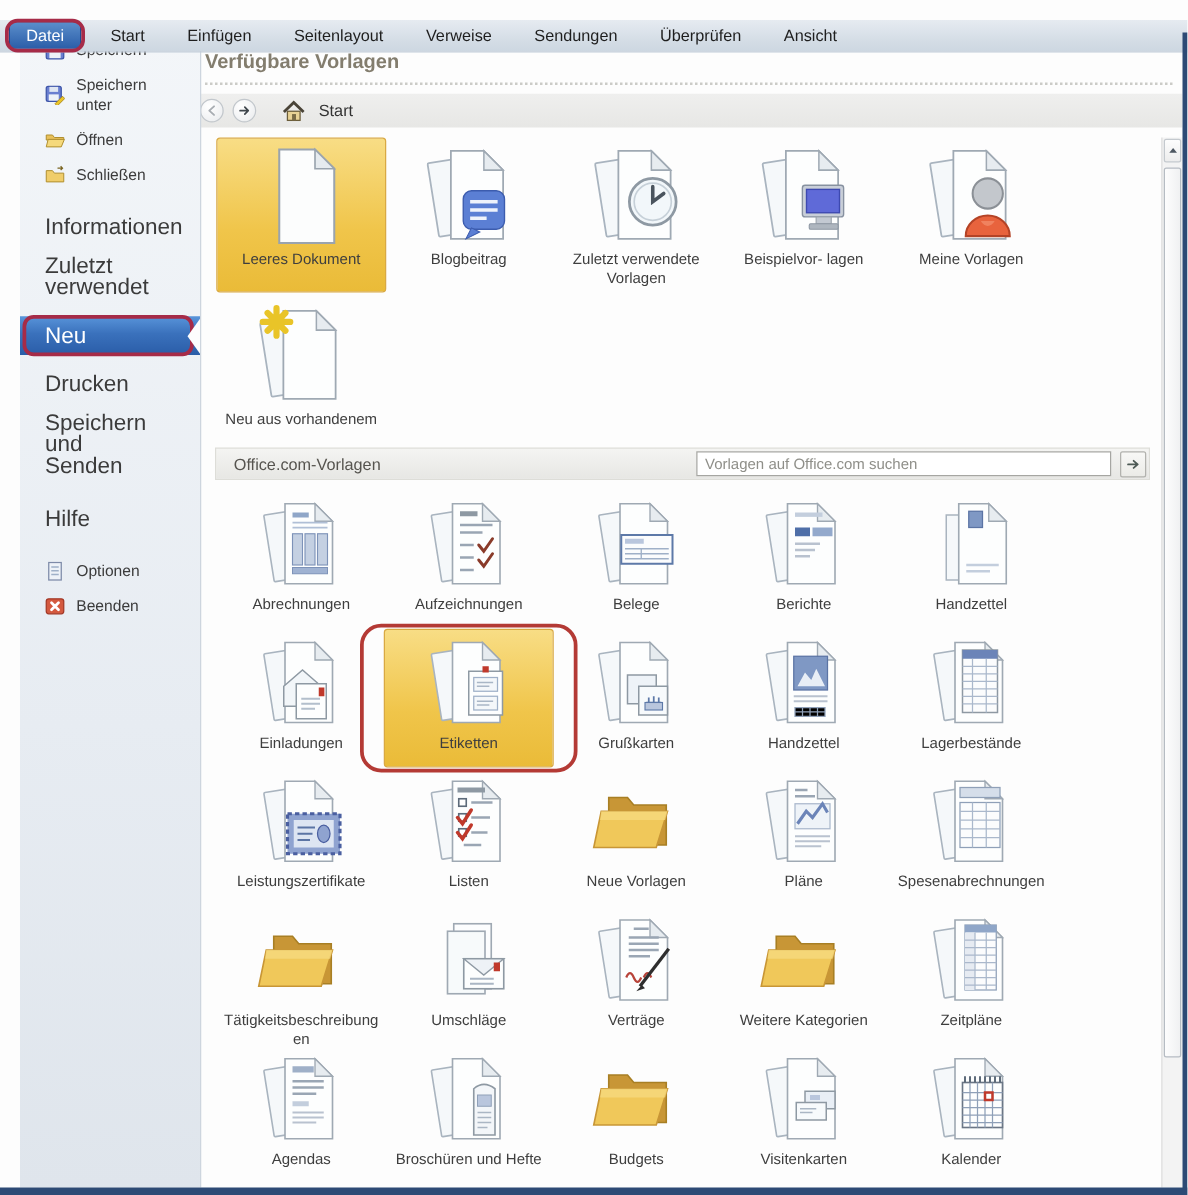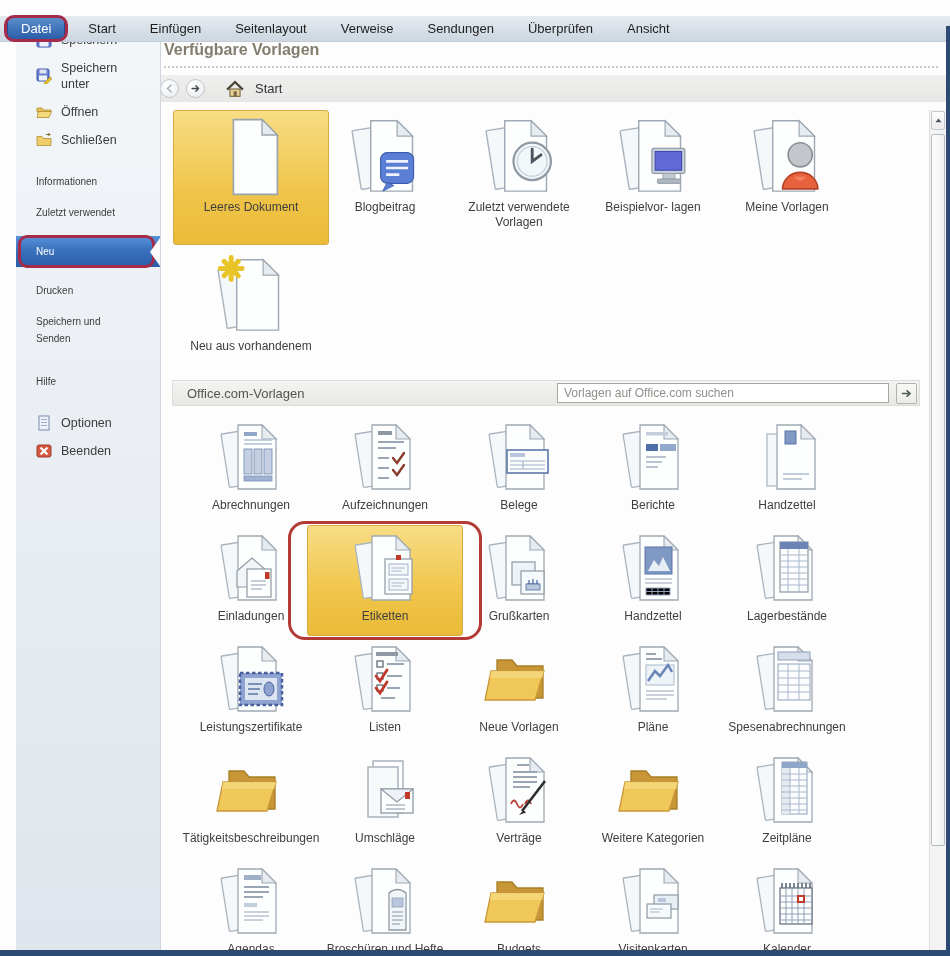--- a/index.html
+++ b/index.html
@@ -17,21 +17,21 @@
   .tab { position:relative; font-size:13px; color:#1e1e1e; padding:4px 17px; cursor:default; white-space:nowrap; }
   .tab.active { background:linear-gradient(180deg,#5b8ecb,#2a5da8);
     color:#fff; border:1px solid #1f4c8f; border-radius:3px; padding:3px 13px; margin-left:7px; margin-right:6px; }
   .tab .ring { position:absolute; inset:-3px -4px; border:3px solid var(--annot-crimson); border-radius:10px; pointer-events:none; }
   
   .sidebar { position:absolute; top:26px; left:16px; width:145px; bottom:6px;
     background:linear-gradient(180deg,#f3f6f9,#e7ecf2 60%,#dfe5ec);
     border-right:1px solid #cdd5de; z-index:2; }
   .sb-item { position:relative; display:flex; align-items:center; gap:9px;
     padding:6px 28px 6px 20px; font-size:12.5px; line-height:16px; cursor:default; }
-  .sb-item.nav { font-size:10px; line-height:17px; padding:7px 28px 7px 20px; }
+  .sb-item.nav { font-size:18px; line-height:17px; padding:7px 28px 7px 20px; }
   .sb-item.gap { margin-top:12px; }
   .sb-item .sb-ico { flex:0 0 16px; height:16px; }
   .sb-item.nav.selected { background:linear-gradient(180deg,#5894da,#3a71bc 45%,#2a5da8);
     color:#fff; margin-top:8px; margin-bottom:8px; padding-right:0; }
   .sb-item.nav.selected::after { content:''; position:absolute; right:0; top:50%;
     transform:translateY(-50%); border-top:14px solid transparent;
     border-bottom:14px solid transparent; border-right:10px solid #fdfdfd; }
   .sb-item .ring { position:absolute; top:-1px; bottom:-1px; left:2px; right:5px;
     border:3px solid var(--annot-crimson); border-radius:9px; pointer-events:none; }
   
@@ -46,21 +46,21 @@
     align-items:center; justify-content:center; }
   .navbtn svg { width:11px; height:11px; }
   .homeicon { margin-left:14px; width:18px; height:18px; }
   .homeicon svg { width:18px; height:18px; }
   .toolbar .loc { font-size:13px; color:#333; margin-left:4px; }
   
   .grid { display:grid; grid-template-columns:repeat(5,134px); margin-left:27px; }
   #home-grid { margin-top:8px; }
   #row2-grid { margin-top:4px; }
   .grid.office { grid-auto-rows:111px; margin-top:8px; }
-  .tile { position:relative; width:156px; padding:4px 1px 14px; text-align:center;
+  .tile { position:relative; width:136px; padding:4px 1px 3px; text-align:center;
     border:1px solid transparent; border-radius:3px; cursor:default; }
   .tile .ticon { height:84px; display:flex; align-items:center; justify-content:center; }
   .tile .ticon svg { width:88px; height:88px; }
   .grid.office .tile .ticon { height:78px; }
   .grid.office .tile .ticon svg { width:80px; height:80px; }
   .tile .tlabel { font-size:12px; color:#3e3e3e; line-height:15px; overflow-wrap:anywhere; padding:1px 2px 0; }
   .tile.sel { background:linear-gradient(180deg,#f8dd85,#f0c54a 60%,#eabb38);
     border:1px solid #d9a943; }
   .tile .ring2 { position:absolute; inset:-5px -20px; border:3.5px solid var(--annot-red);
     border-radius:17px; pointer-events:none; z-index:3; }

